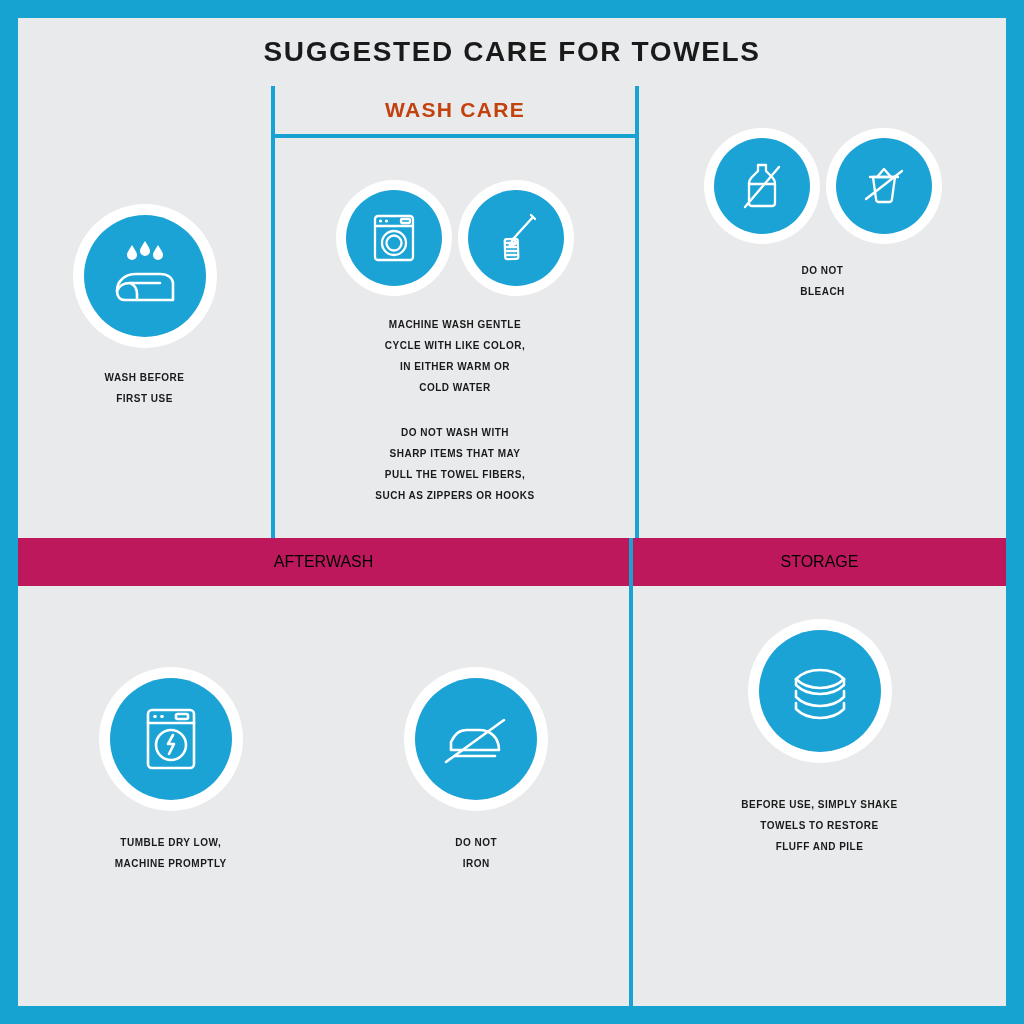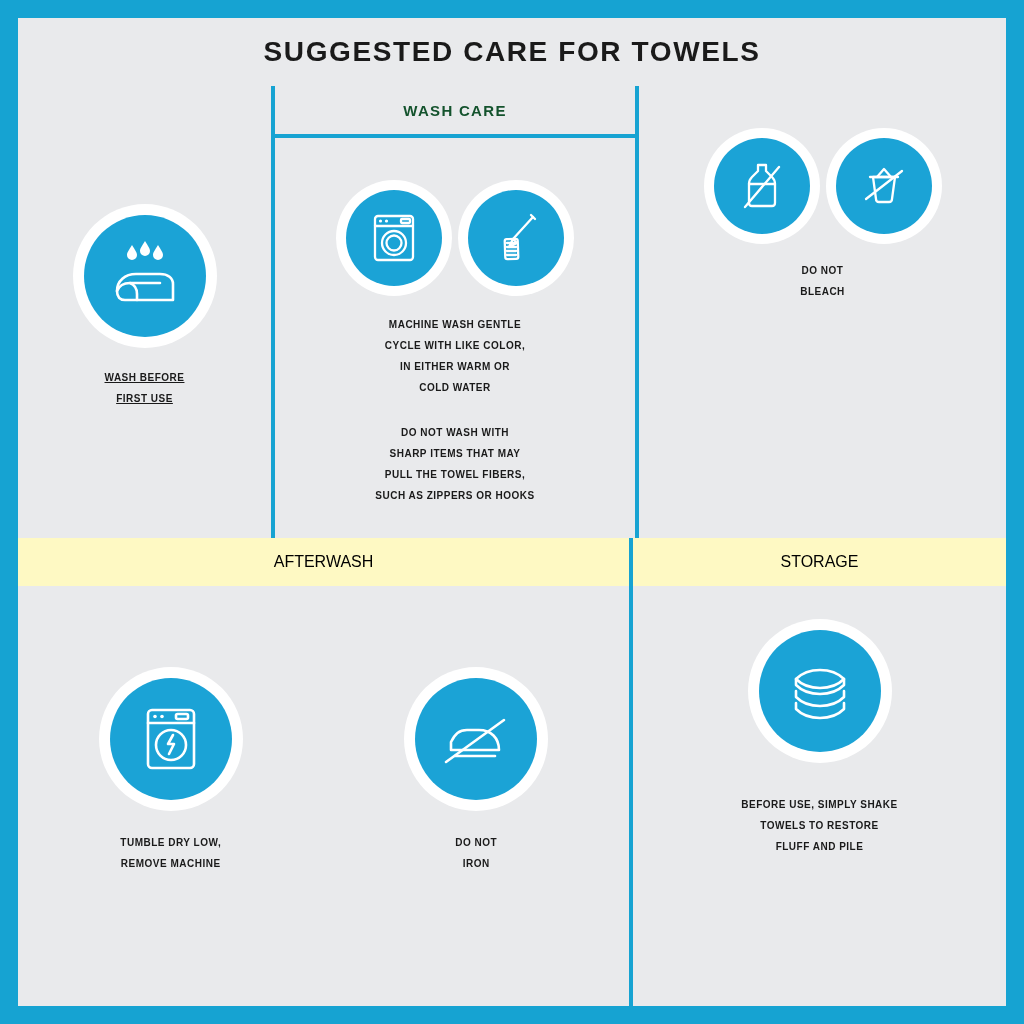--- a/index.html
+++ b/index.html
@@ -71,43 +71,43 @@
   }
   .section-head {
     background: #e9eaec;
     height: 48px;
     flex: 0 0 48px;
     display: flex;
     align-items: center;
     justify-content: center;
   }
   .section-head .head-text {
-    font-size: 15px;
+    font-size: 21px;
     letter-spacing: 1.3px;
     font-weight: bold;
-    color: #14532d;
+    color: #c2410c;
   }
   .section-body {
     background: #e9eaec;
     flex: 1 1 auto;
     display: flex;
     flex-direction: column;
     align-items: center;
     padding-top: 52px;
     box-sizing: border-box;
   }
 
   
   .row2-heads {
     display: flex;
     gap: 4px;
     flex: 0 0 48px;
   }
   .row2-heads > div {
-    background: #fef9c3;
+    background: #be185d;
     display: flex;
     align-items: center;
     justify-content: center;
   }
   .row2-heads .h-left { flex: 0 0 611px; }
   .row2-heads .h-right { flex: 1 1 auto; }
 
   .row2-bodies {
     display: flex;
     gap: 4px;
@@ -153,21 +153,21 @@
   }
 
   .cap {
     text-align: center;
     font-size: 10px;
     line-height: 21px;
     letter-spacing: 0.5px;
     color: #1a1a1a;
     font-weight: bold;
   }
-  .cap.block { margin-top: 18px; text-decoration: underline; }
+  .cap.block { margin-top: 18px; }
 
   .item-col {
     display: flex;
     flex-direction: column;
     align-items: center;
   }
 
   svg { display: block; }
 </style>
 </head>
@@ -293,21 +293,21 @@
                 <line x1="16" y1="23" x2="62" y2="23"></line>
                 <circle cx="23" cy="16.5" r="1.8" fill="#ffffff" stroke="none"></circle>
                 <circle cx="30" cy="16.5" r="1.8" fill="#ffffff" stroke="none"></circle>
                 <rect x="44" y="14" width="12" height="5" rx="1.5"></rect>
                 <circle cx="39" cy="45" r="15"></circle>
                 <path d="M41 35 l-5 9 h6 l-5 10"></path>
               </g>
             </svg>
           </div>
           <div class="cap" style="white-space:pre-line;margin-top:32px;">TUMBLE DRY LOW,
-REMOVE MACHINE</div>
+MACHINE PROMPTLY</div>
         </div>
 
         <div class="item-col">
           <div class="icon-circle ic-lg">
             <svg width="78" height="78" viewBox="0 0 78 78">
               <g fill="none" stroke="#ffffff" stroke-width="2.6" stroke-linecap="round" stroke-linejoin="round">
                 <path d="M14 50 h48 c0 -12 -8 -20 -20 -20 H30 c-8 0 -12 4 -16 12 z"></path>
                 <line x1="18" y1="56" x2="58" y2="56"></line>
                 <line x1="9" y1="62" x2="67" y2="20"></line>
               </g>

